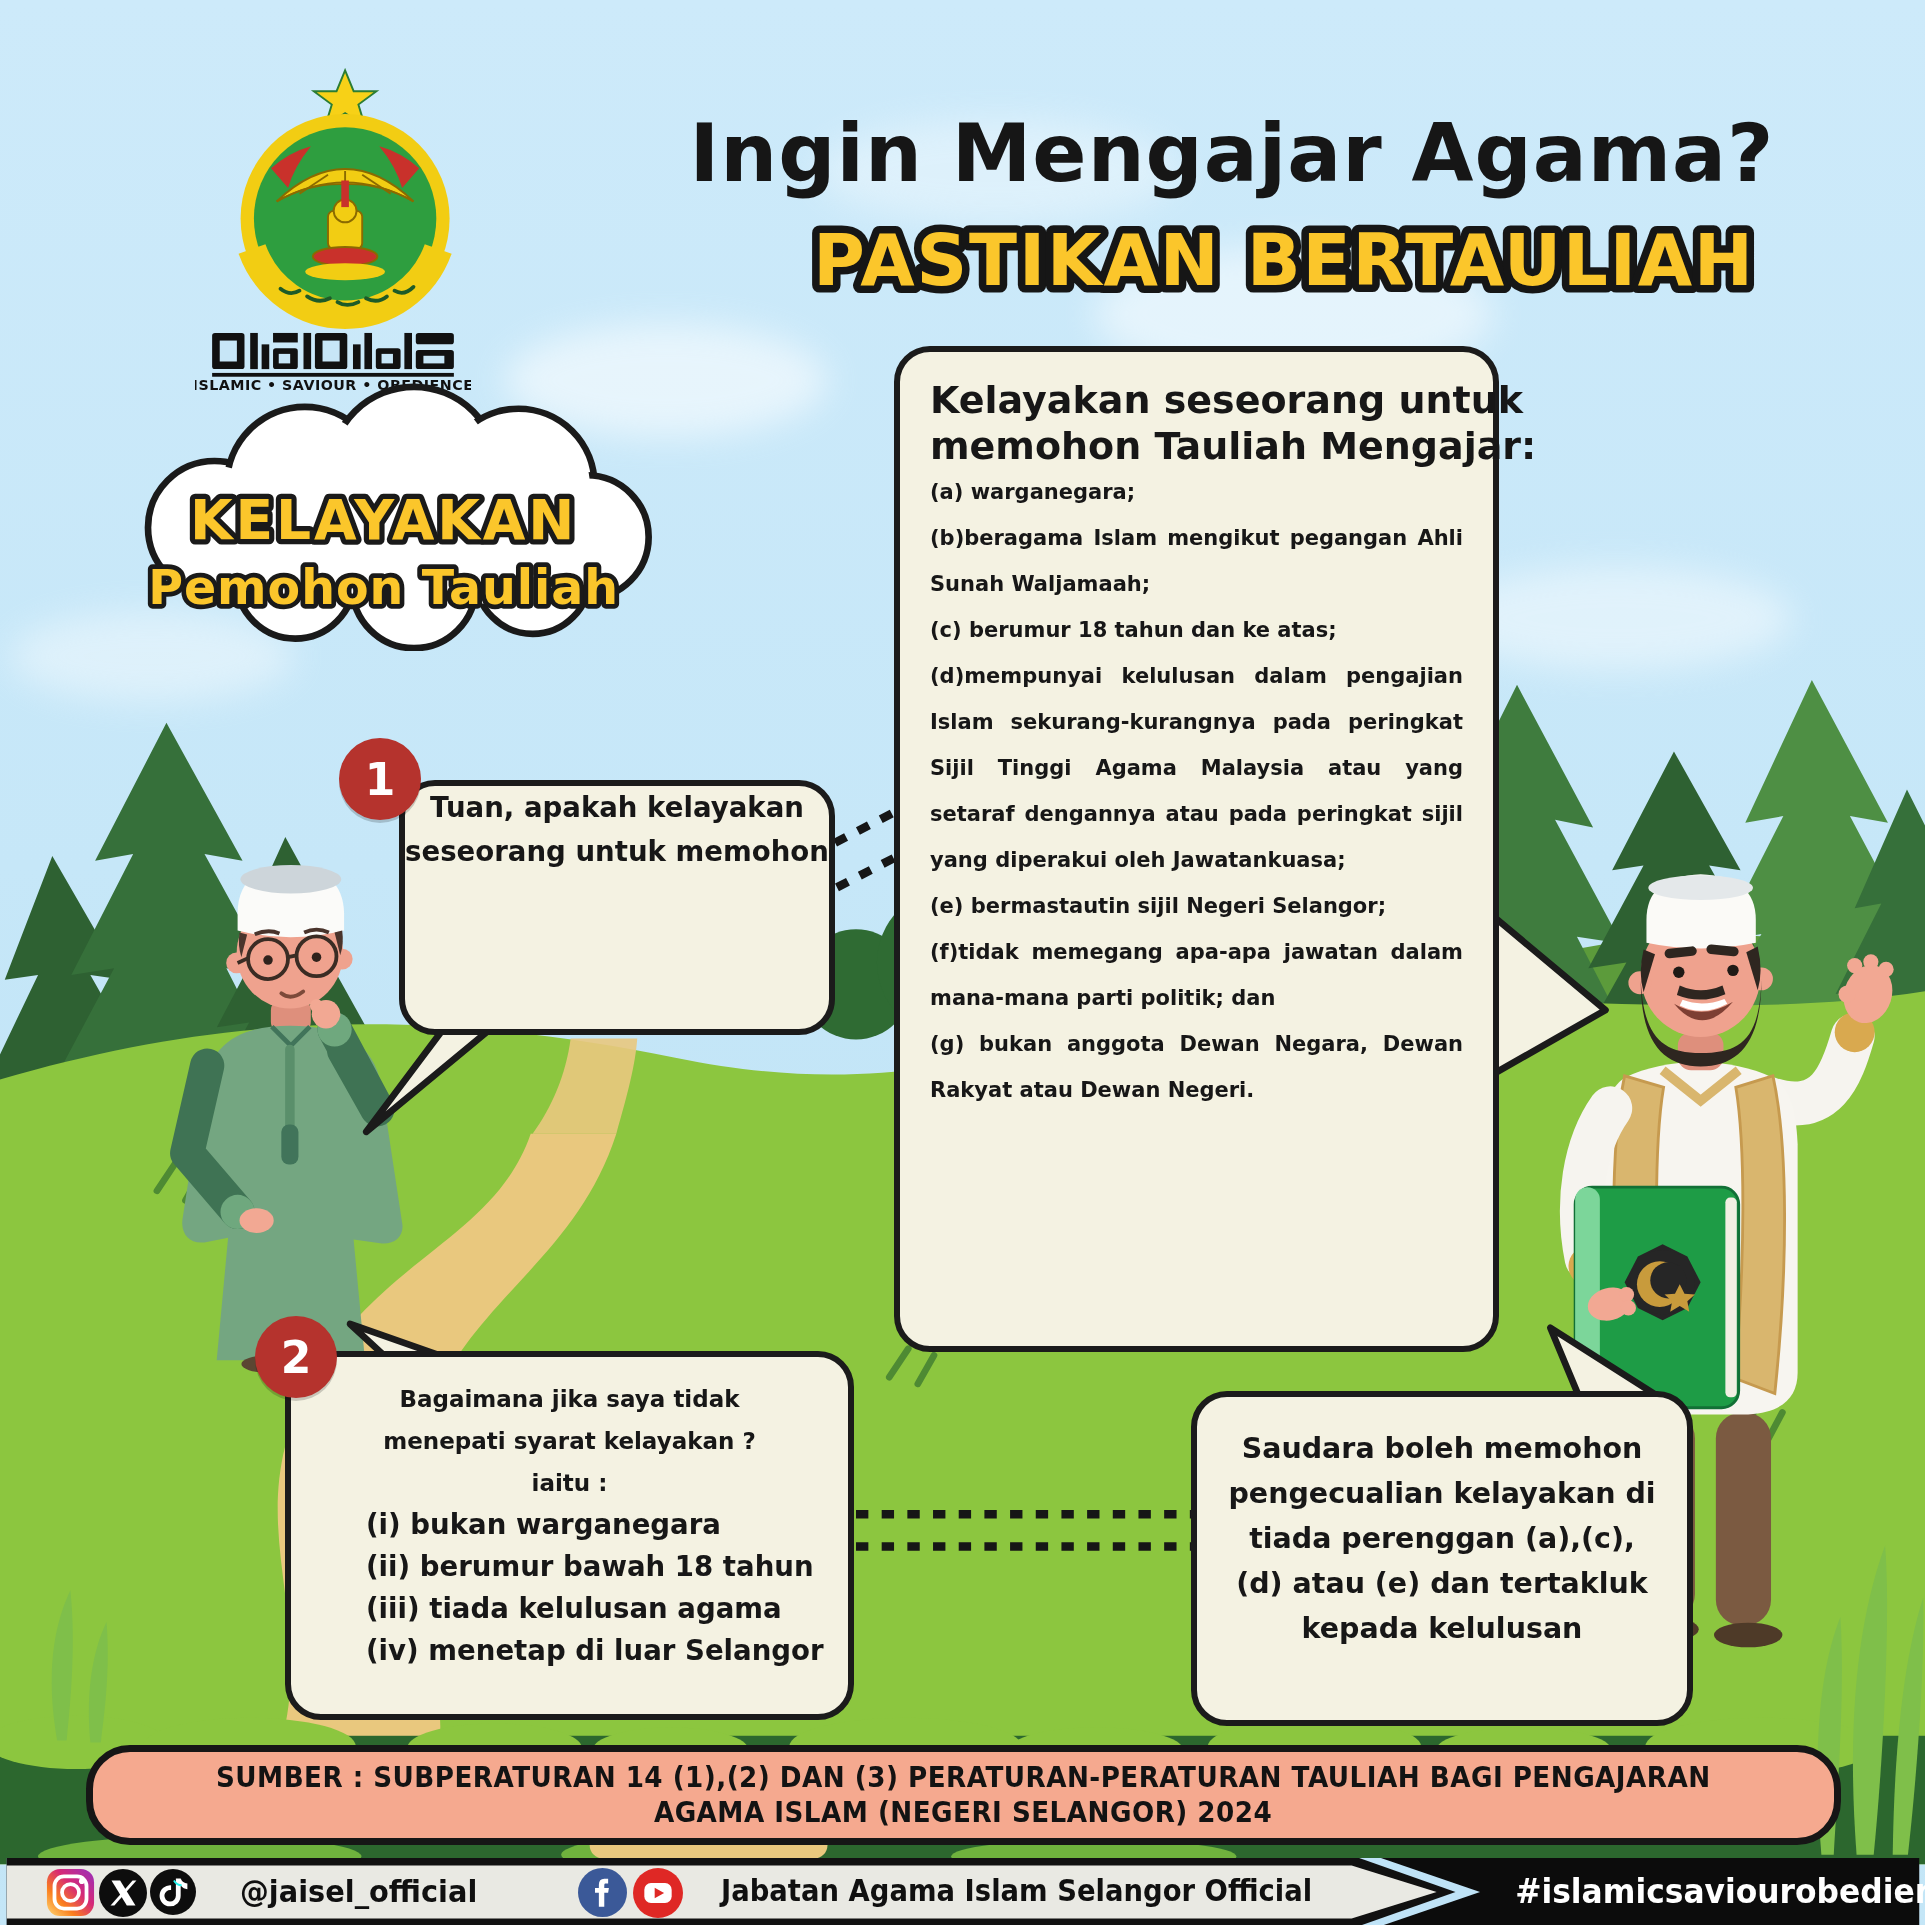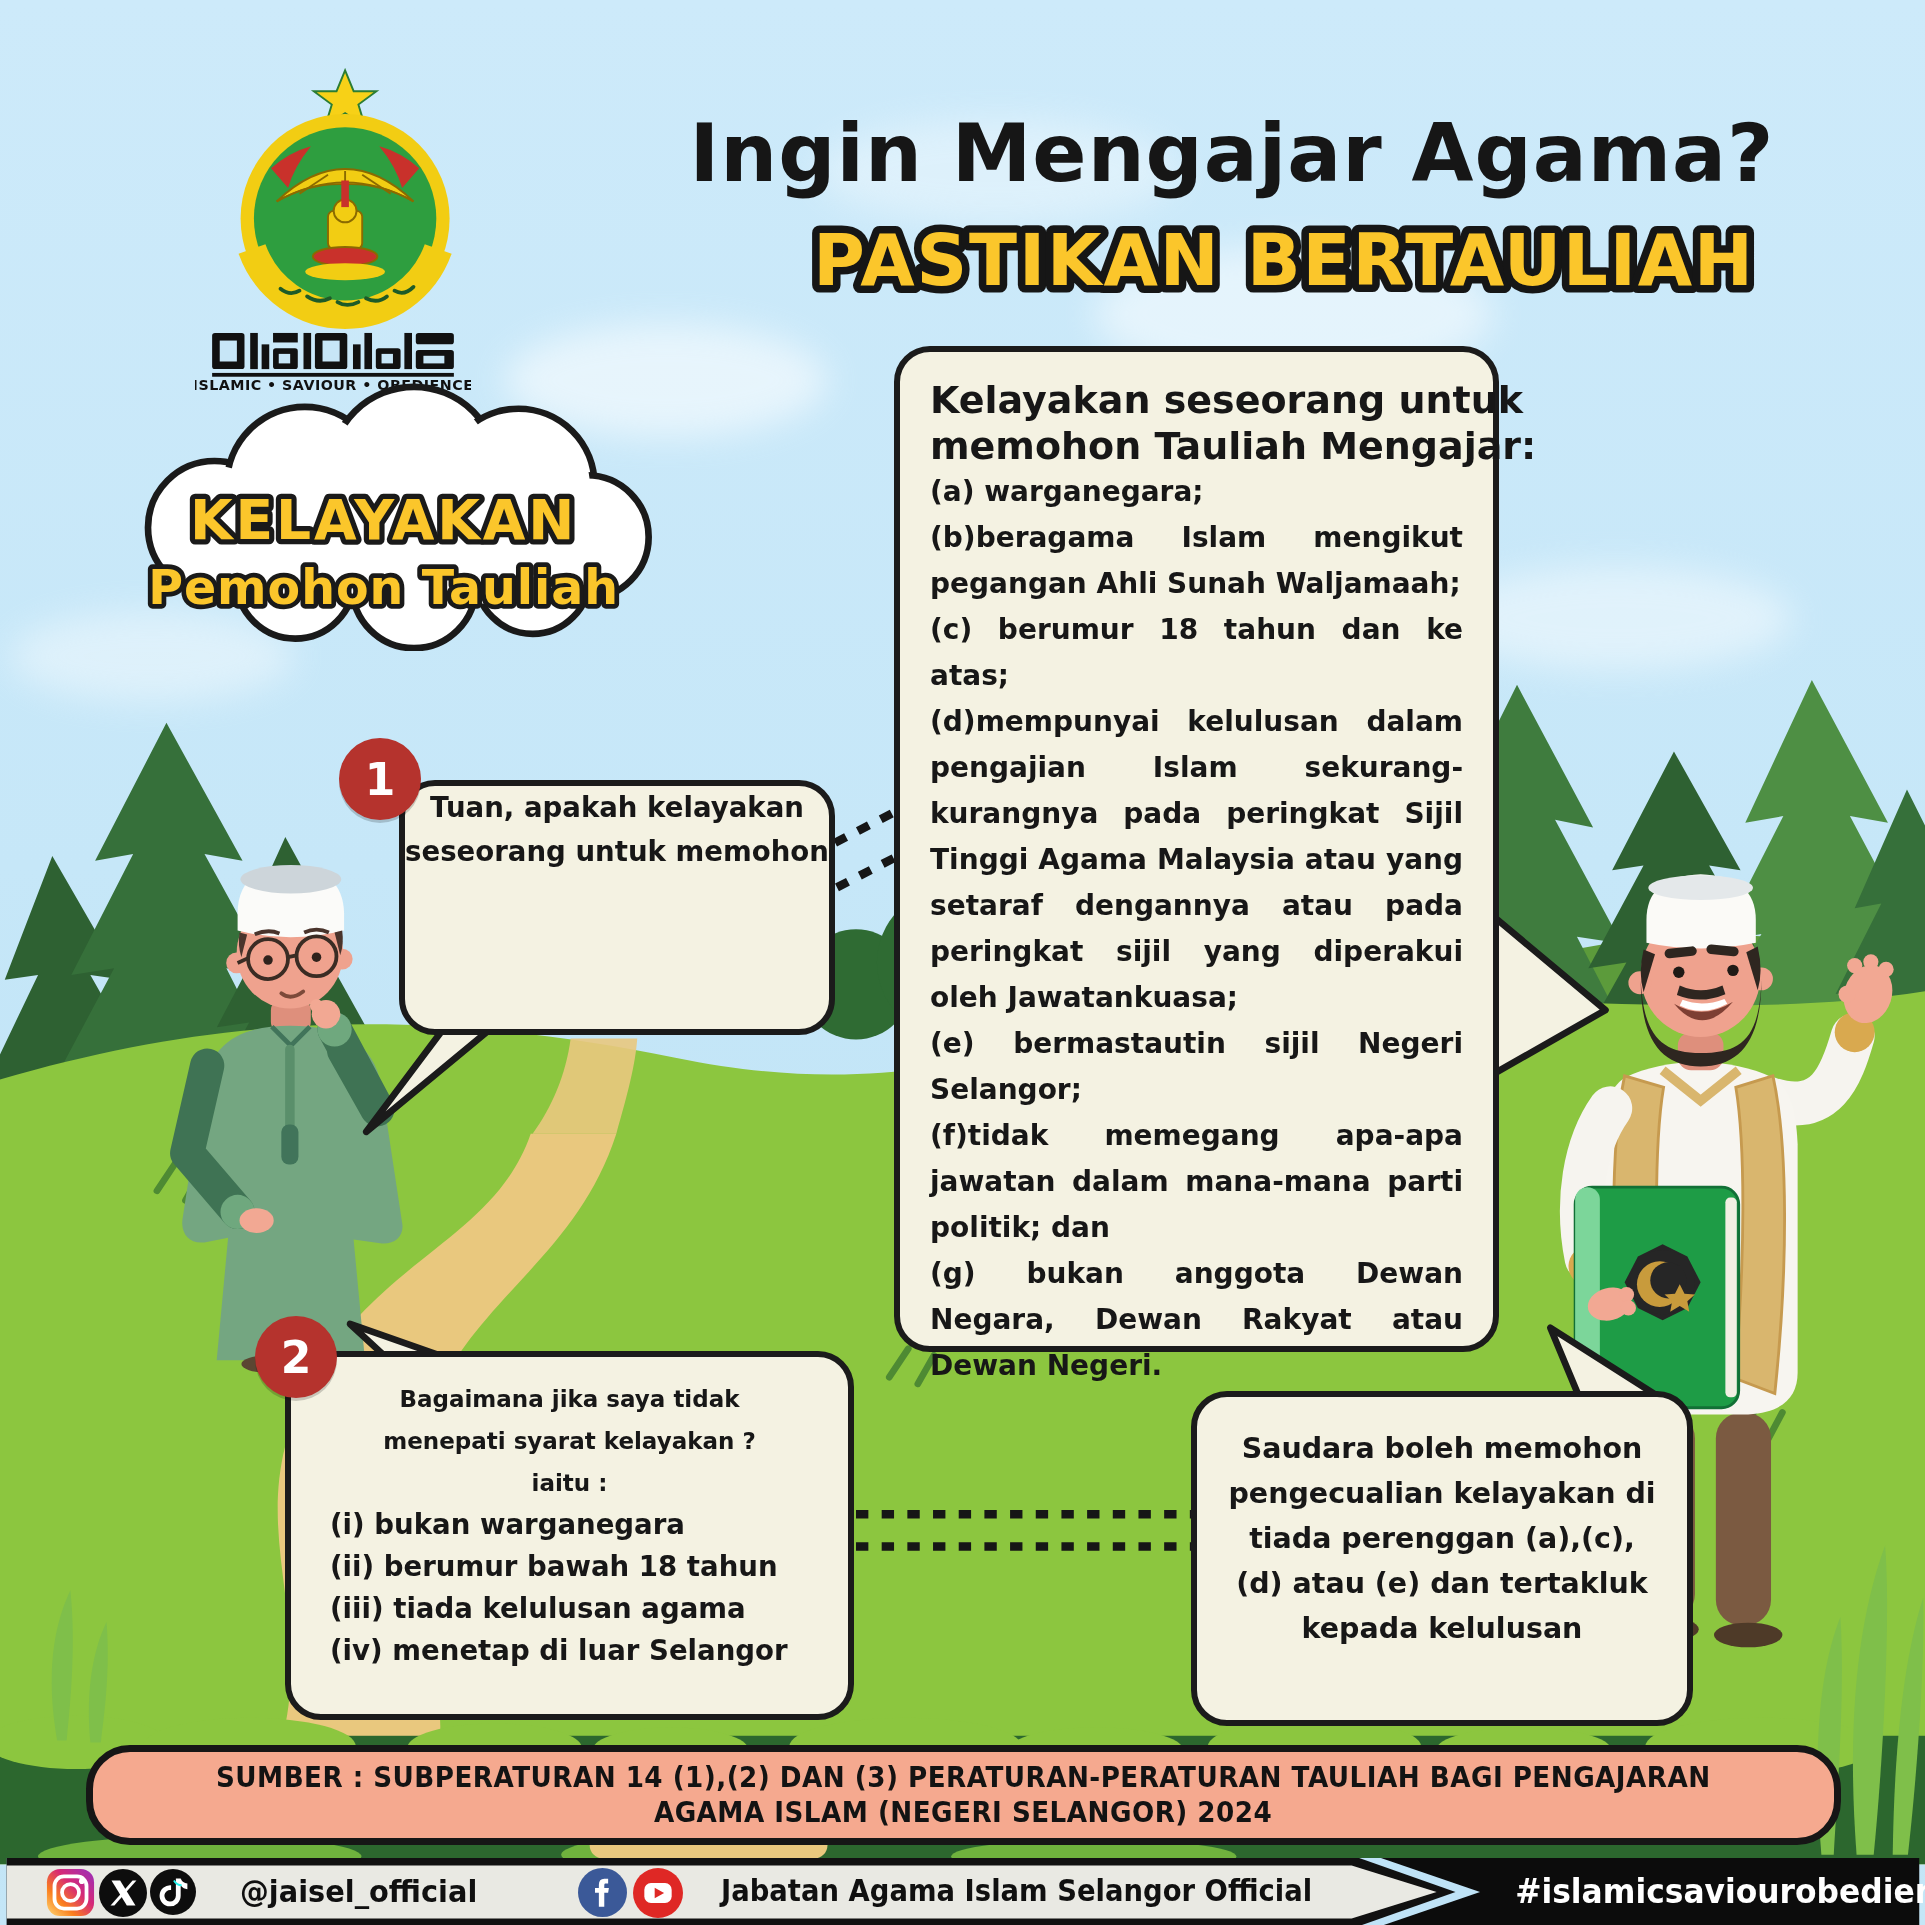--- a/index.html
+++ b/index.html
@@ -26,22 +26,22 @@
   }
   .bubble-q1{left:399px;top:780px;width:436px;height:255px;}
   .bubble-answer{left:894px;top:346px;width:605px;height:1006px;padding:25px 30px 9.5px 30px;}
   .bubble-q2{left:285px;top:1351px;width:569px;height:369px;padding-top:21px;}
   .bubble-exc{left:1191px;top:1391px;width:502px;height:335px;padding-top:28.5px;}
   .cline{white-space:nowrap;text-align:center;font-weight:bold;}
   .bubble-q1 .cline{font-size:27.6px;line-height:44px;}
   .bubble-q2 .cline{font-size:23px;line-height:42px;}
   .bubble-exc .cline{font-size:28.5px;line-height:45px;}
   .answer-head{ text-align:center;font-weight:bold;font-size:38px;line-height:46px;white-space:nowrap;}
-  .answer-item{margin:0;font-weight:bold;font-size:28px;line-height:46px;text-align:justify;text-justify:inter-word;}
-  .q2-item{font-weight:bold;font-size:27.6px;line-height:42px;text-align:left;padding-left:39px;white-space:nowrap;}
+  .answer-item{margin:0;font-weight:bold;font-size:21px;line-height:46px;text-align:justify;text-justify:inter-word;}
+  .q2-item{font-weight:bold;font-size:27.6px;line-height:42px;text-align:left;padding-left:39px;white-space:nowrap;margin-left:36px;}
 
   .num-badge{
     position:absolute;width:82px;height:82px;border-radius:50%;background:#B5332D;
     color:#fff;font-weight:bold;font-size:44px;display:flex;align-items:center;justify-content:center;
     z-index:6;box-shadow:0 2.9px 0 rgba(0,0,0,.18);
   }
 
   
   .source-bar{
     left:86px;top:1745px;width:1755px;height:100px;background:#F5A98F;border:7.6px solid #161616;

